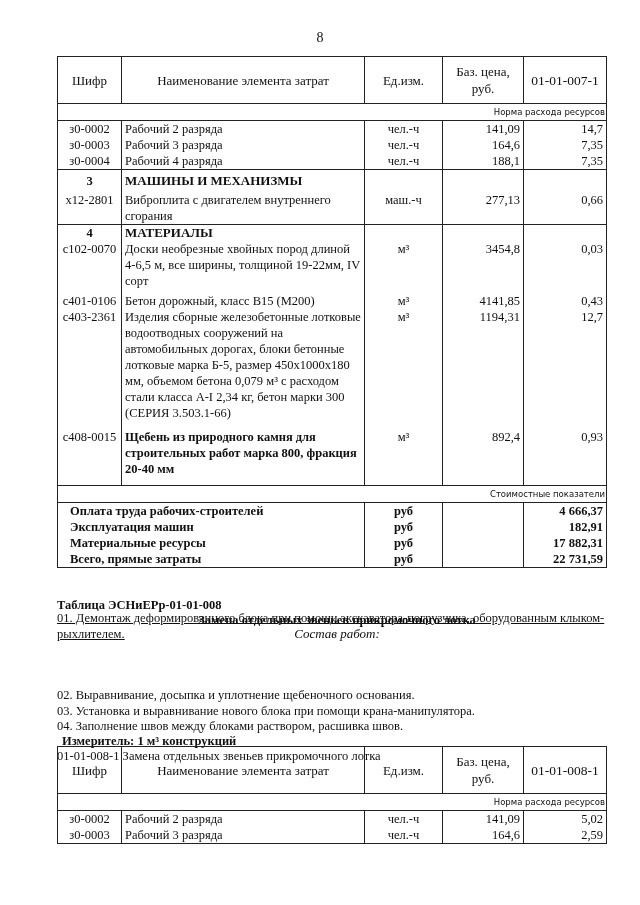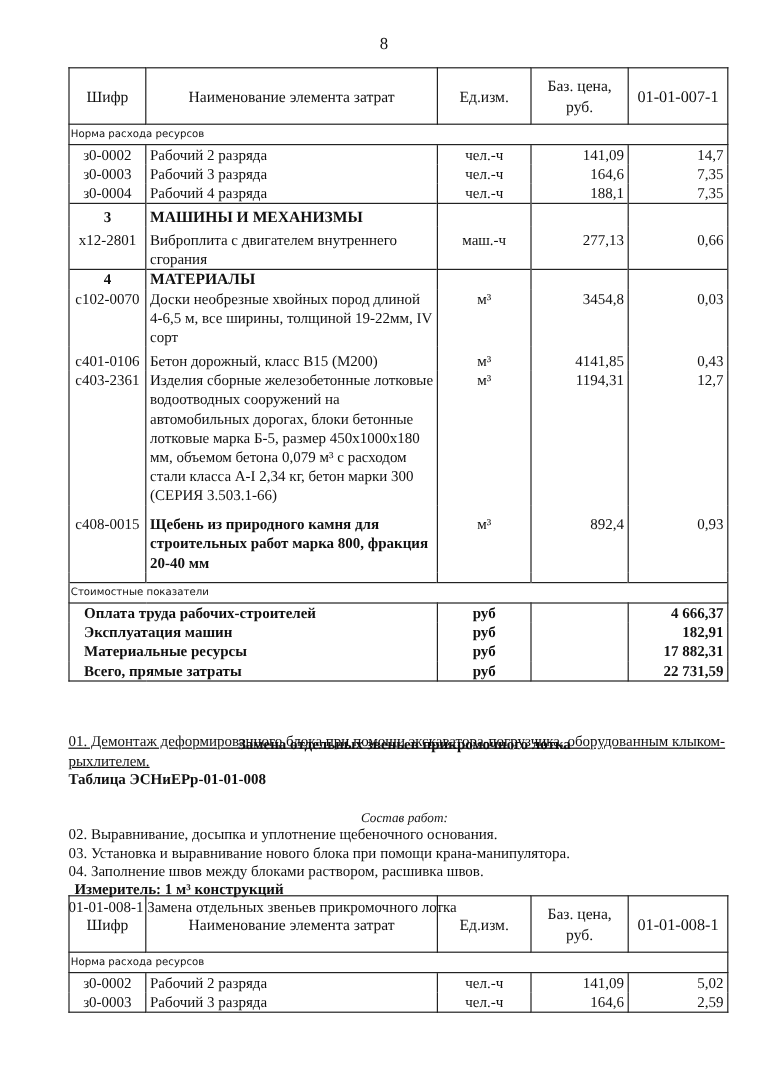--- a/index.html
+++ b/index.html
@@ -5,21 +5,21 @@
   html, body { margin:0; padding:0; background:#fff; }
   body { width:640px; height:905px; position:relative; overflow:hidden;
          font-family:"Liberation Serif", serif; color:#111; font-size:12.5px; }
   .page-num { position:absolute; top:30px; left:0; width:640px; text-align:center; font-size:14px; }
   .tbl { position:absolute; left:57px; width:549px; border-collapse:collapse; table-layout:fixed; }
   .tbl td { padding:0 3px; vertical-align:top; line-height:16px; }
   .tbl col.c1 { width:64px; } .tbl col.c2 { width:243px; } .tbl col.c3 { width:78px; }
   .tbl col.c4 { width:81px; } .tbl col.c5 { width:83px; }
   .hdr td { border:1.5px solid #222; height:46px; vertical-align:middle; text-align:center; font-size:13px; line-height:17px; }
   .hdr td.code { font-size:13.5px; }
-  .band td { border:1.5px solid #222; height:15px; font-family:"DejaVu Sans", sans-serif; font-size:8.5px; padding:0 1px; vertical-align:middle; }
+  .band td { border:1.5px solid #222; height:15px; text-align:right; font-family:"DejaVu Sans", sans-serif; font-size:8.5px; padding:0 1px; vertical-align:middle; }
   .r td { border-left:1.5px solid #222; border-right:1.5px solid #222; }
   .r td.cd { text-align:center; }
   .r td.un { text-align:center; }
   .r td.pr, .r td.nm { text-align:right; }
   .bold { font-weight:bold; }
   .sect td { border-top:1.5px solid #222; }
   .sect td.cd { font-weight:bold; }
   .sect .nmt { font-weight:bold; font-size:13px; }
   .sumrow td { border:1.5px solid #222; border-top:none; border-bottom:none; font-weight:bold; font-size:12.5px; }
   .sumrow td.lbl { padding-left:12px; text-align:left;margin-top:23px; }
@@ -158,23 +158,23 @@
   </tr>
   <tr class="sumrow last">
     <td colspan="2" class="lbl">Всего, прямые затраты</td>
     <td class="un">руб</td>
     <td></td>
     <td class="val">22 731,59</td>
   </tr>
 </tbody>
   </table>
 
-<div class="txt bold" style="top:597px;margin-top:44px;">Таблица  ЭСНиЕРр-01-01-008</div>
+<div class="txt bold" style="top:597px;">Таблица  ЭСНиЕРр-01-01-008</div>
 <div class="txt bold center" style="top:612px;">Замена отдельных звеньев прикромочного лотка</div>
-<div class="txt ital center" style="top:626px; font-size:11px;margin-top:48px;">Состав работ:</div>
+<div class="txt ital center" style="top:626px; font-size:13px;">Состав работ:</div>
 <div class="txt" style="top:610px;text-decoration:underline;">01. Демонтаж деформированного блока при помощи экскаватора-погрузчика, оборудованным клыком-рыхлителем.</div>
 <div class="txt" style="top:687px;">02. Выравнивание, досыпка и уплотнение щебеночного основания.</div>
 <div class="txt" style="top:703px;">03. Установка и выравнивание нового блока при помощи крана-манипулятора.</div>
 <div class="txt" style="top:718px;">04. Заполнение швов между блоками раствором, расшивка швов.</div>
 <div class="txt bold" style="top:733px; left:62px;">Измеритель: 1 м³ конструкций</div>
 <div class="txt" style="top:748px;">01-01-008-1 Замена отдельных звеньев прикромочного лотка</div>
 
 <table class="tbl" style="top:746px; left:57px;">
   <colgroup>
       <col class="c1">

